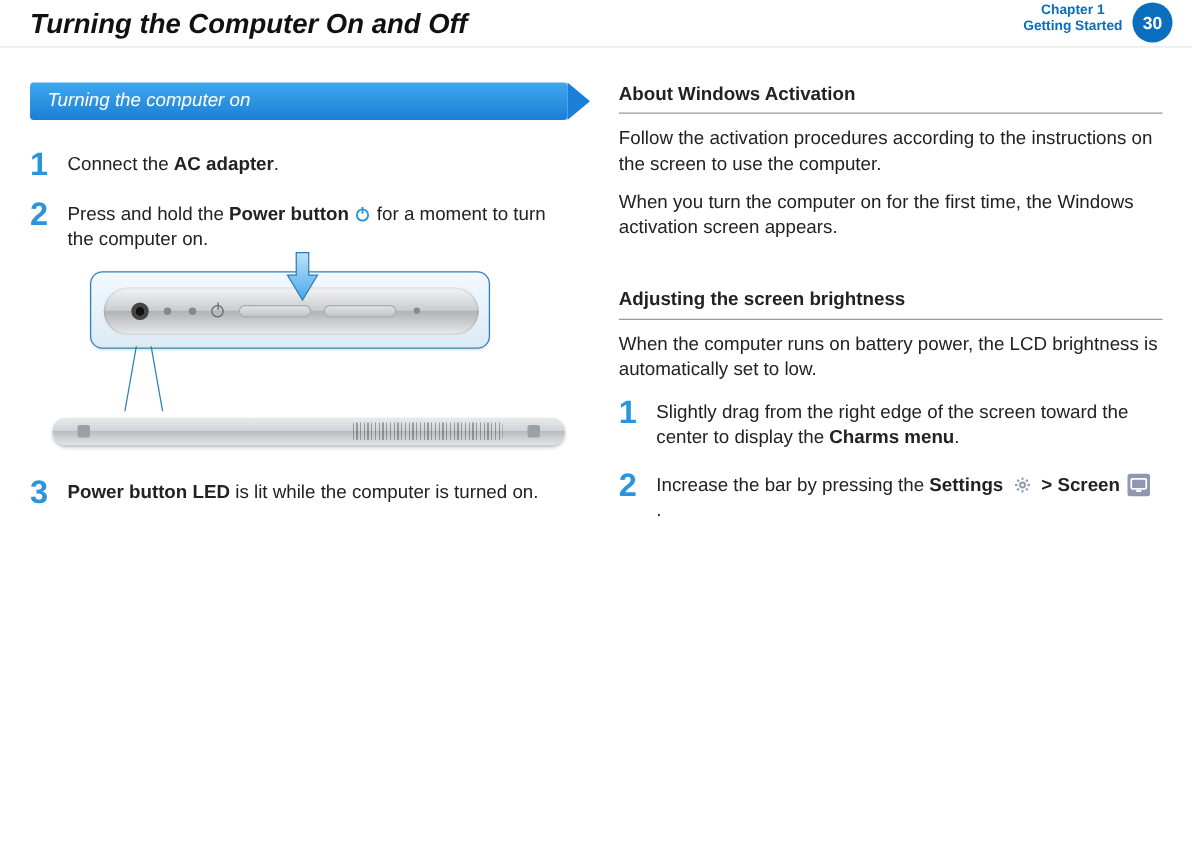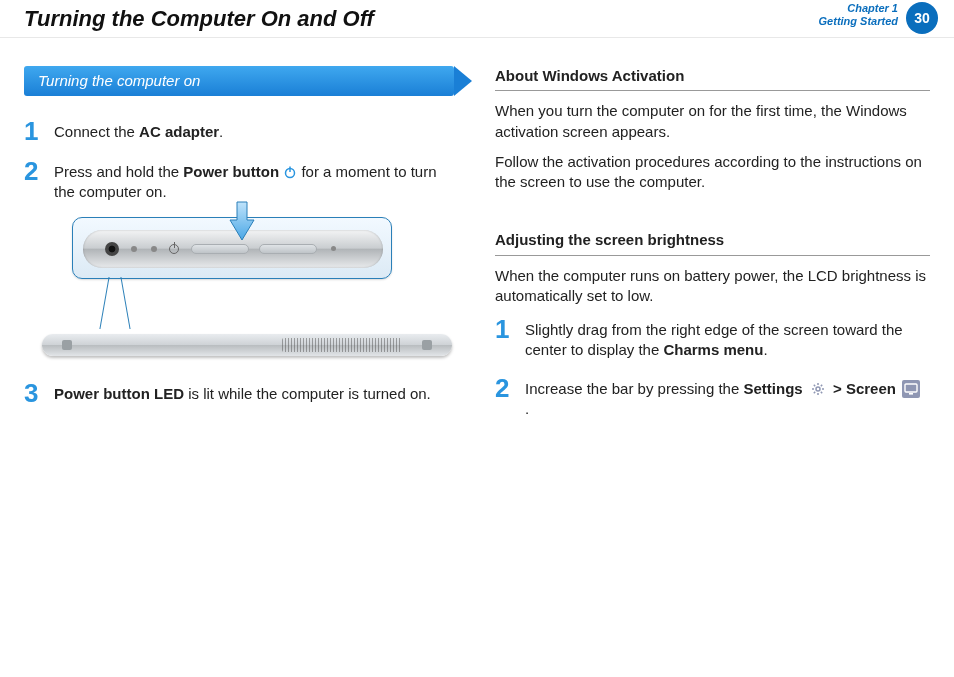--- a/index.html
+++ b/index.html
@@ -30,26 +30,25 @@
     font-size: 22px;
     font-weight: 700;
     font-style: italic;
     color: #111;
     text-align: center;
   }
   .chapter-block {
     position: absolute;
     right: 56px;
     top: 2px;
-    text-align: right;
+    text-align: center;
     font-size: 11px;
     line-height: 1.2;
     color: #0a6ebd;
     font-weight: 700;
-    font-style: italic;
   }
   .page-badge {
     position: absolute;
     right: 16px;
     top: 2px;
     width: 32px;
     height: 32px;
     border-radius: 50%;
     background: #0a6ebd;
     color: #fff;
@@ -341,22 +340,22 @@
       </div>
     </div>
 
 
   </div>
 
   <div class="col">
 
     <div class="subtitle">About Windows Activation</div>
     <hr class="rule">
+    <p class="para">Follow the activation procedures according to the instructions on the screen to use the computer.</p>
     <p class="para">When you turn the computer on for the first time, the Windows activation screen appears.</p>
-    <p class="para">Follow the activation procedures according to the instructions on the screen to use the computer.</p>
 
     <div style="height:28px"></div>
 
     <div class="subtitle">Adjusting the screen brightness</div>
     <hr class="rule">
     <p class="para">When the computer runs on battery power, the LCD brightness is automatically set to low.</p>
 
     <div class="step">
       <div class="num">1</div>
       <div class="body">

